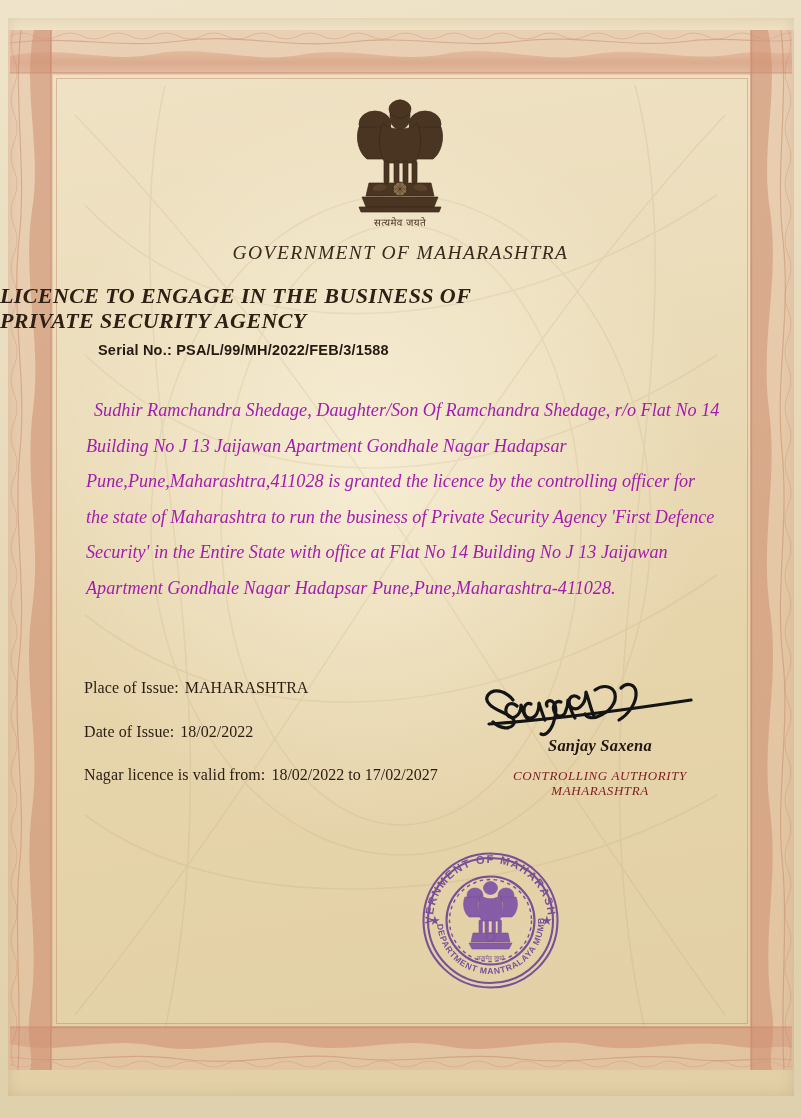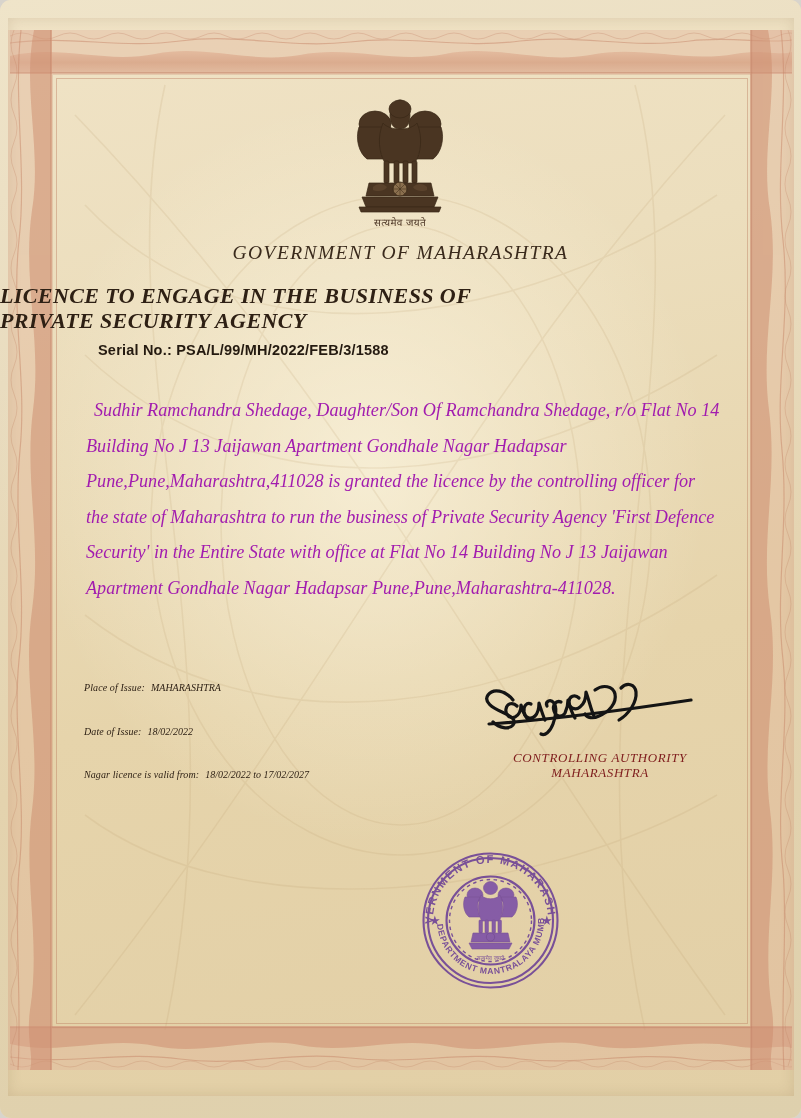--- a/index.html
+++ b/index.html
@@ -10,21 +10,20 @@
   body {
     font-family: "Liberation Serif", serif;
   }
 
   #certificate-page {
     position: relative;
     width: 801px;
     height: 1118px;
     overflow: hidden;
     background: #e8dcc4;
-    border-radius: 11px;
   }
 
   
   .paper-outer {
     position: absolute;
     left: 0; top: 0;
     width: 801px; height: 1118px;
     background:
       radial-gradient(ellipse 70% 55% at 48% 40%, rgba(255,247,228,0.55) 0%, rgba(255,247,228,0) 70%),
       linear-gradient(168deg, #efe4c9 0%, #e9dcbf 30%, #e4d3ae 62%, #ded0ad 100%);
@@ -141,22 +140,21 @@
     font-size: 18.2px;
     line-height: 35.5px;
     color: #a21caf;
     text-indent: 8px;
   }
 
   .issue-block {
     position: absolute;
     left: 84px; top: 652px;
     font-family: "Liberation Serif", serif;
-    font-style: italic;
-    font-size: 10px;
+    font-size: 16px;
     line-height: 14.5px;
     color: #2a1d12;
     white-space: pre;
   }
   .issue-block .lbl { letter-spacing: 0.1px; }
   .issue-block .val { padding-left: 6px; }
 
   .sign-area {
     position: absolute;
     left: 455px; top: 676px;
@@ -337,20 +335,21 @@
             <path d="M76,28 C72,26 68,30 69,36 C70,42 76,44 80,40 C83,37 84,31 84,27 C86,33 88,40 90,44"></path>
             <path d="M92,30 C90,26 95,22 99,27 C102,31 101,40 98,48 C95,56 90,60 86,58"></path>
             <path d="M106,26 C101,24 97,29 99,35 C101,41 107,42 110,37 C112,33 113,28 113,24 C115,31 117,38 120,42"></path>
             <path d="M124,22 C120,18 114,20 114,26 C114,32 120,35 125,31 C129,28 131,22 131,16 C134,24 136,34 139,40"></path>
             <path d="M140,14 C148,8 158,10 160,18 C162,27 154,36 144,40 C138,43 132,42 130,38"></path>
             <path d="M166,12 C172,6 180,8 181,16 C182,26 174,38 164,44"></path>
             <path d="M34,48 C90,44 170,34 236,24"></path>
           </g>
         </svg>
       </div>
+      <div class="sign-name">Sanjay Saxena</div>
       <div class="sign-role">
         <div>CONTROLLING AUTHORITY</div>
         <div>MAHARASHTRA</div>
       </div>
     </div>
 
     <svg class="seal" viewBox="0 0 155 155">
       <defs>
         <path id="arcTop" d="M 20,77.5 A 57.5,57.5 0 0 1 135,77.5"></path>
         <path id="arcBottom" d="M 24,77.5 A 53.5,53.5 0 0 0 131,77.5"></path>

